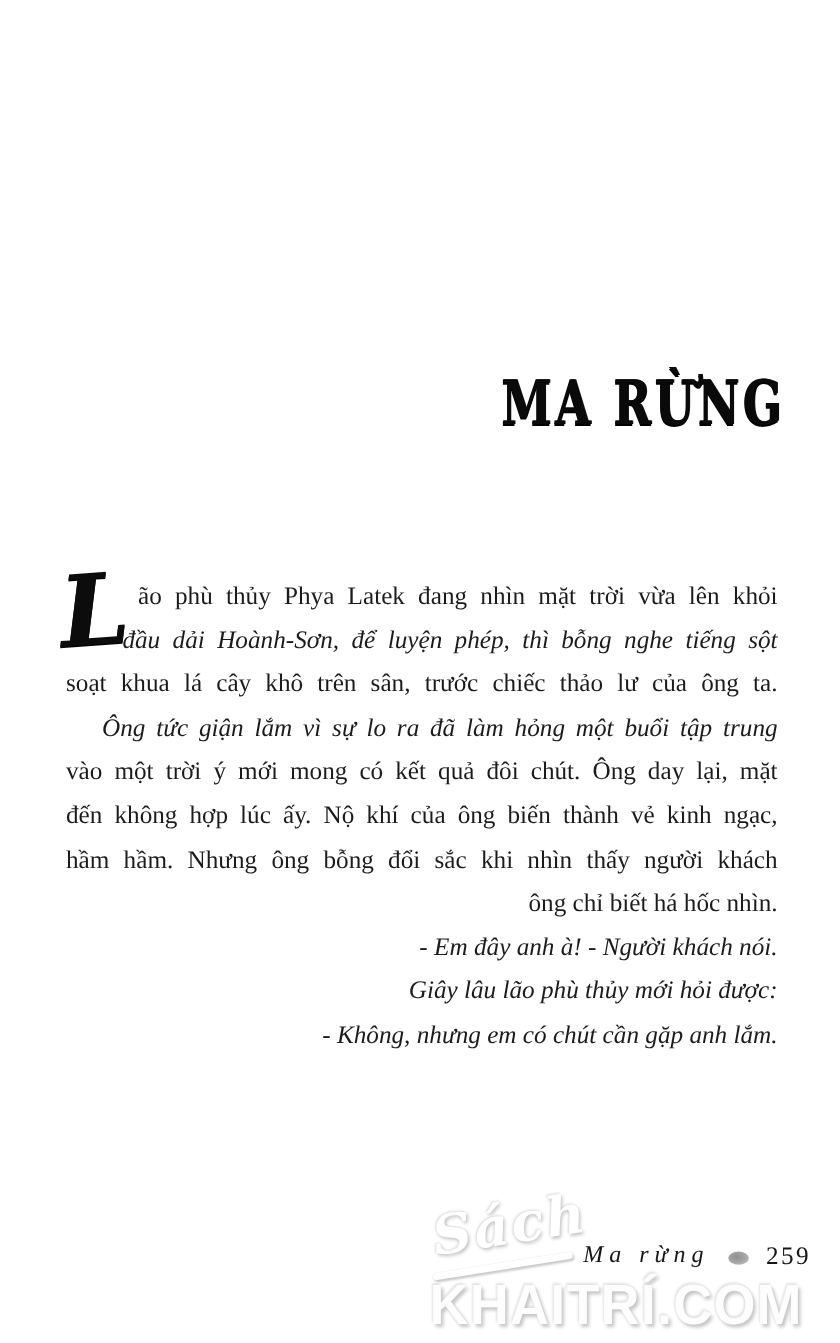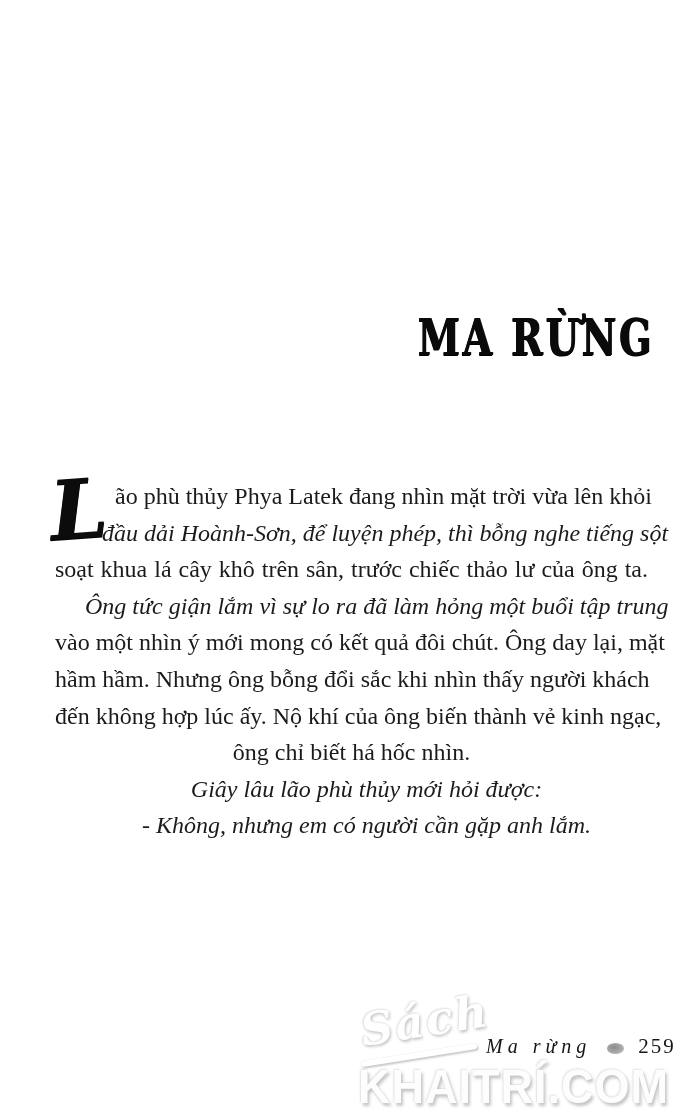--- a/index.html
+++ b/index.html
@@ -24,28 +24,28 @@
     transform:scaleY(1.28) scaleX(0.95);
     transform-origin:right top;
     text-shadow:0 1px 0 #000, 1px 0 0 #111;
   }
 
   
   .body-block{
     position:absolute;
     left:55px;top:478px;
     width:593px;
-    font-size:24px;
+    font-size:21px;
     line-height:36.6px;
     color:#1b1b1b;
   }
   .ln{
     white-space:nowrap;
     height:36.6px;
-    text-align:center;
+    text-align:right;
   }
   .ln.j{ text-align:justify; text-align-last:justify; }
   .ln.dc0{ padding-left:60px; }
   .ln.dc1{ padding-left:47px;font-style:italic; }
   .ln.ind{ padding-left:30px;font-style:italic; }
 
   
   .drop-cap{
     position:absolute;
     left:50px;top:468px;
@@ -133,26 +133,27 @@
 
   <div class="chapter-title">MA RỪNG</div>
 
   <div class="drop-cap">L</div>
 
   <div class="body-block">
     <div class="ln j dc0">ão phù thủy Phya Latek đang nhìn mặt trời vừa lên khỏi</div>
     <div class="ln j dc1">đầu dải Hoành-Sơn, để luyện phép, thì bỗng nghe tiếng sột</div>
     <div class="ln j">soạt khua lá cây khô trên sân, trước chiếc thảo lư của ông ta.</div>
     <div class="ln j ind">Ông tức giận lắm vì sự lo ra đã làm hỏng một buổi tập trung</div>
-    <div class="ln j">vào một nhìn ý mới mong có kết quả đôi chút. Ông day lại, mặt</div>
+    <div class="ln j">vào một trời ý mới mong có kết quả đôi chút. Ông day lại, mặt</div>
+    <div class="ln j">đến không hợp lúc ấy. Nộ khí của ông biến thành vẻ kinh ngạc,</div>
     <div class="ln j">hầm hầm. Nhưng ông bỗng đổi sắc khi nhìn thấy người khách</div>
-    <div class="ln j">đến không hợp lúc ấy. Nộ khí của ông biến thành vẻ kinh ngạc,</div>
     <div class="ln">ông chỉ biết há hốc nhìn.</div>
+    <div class="ln ind">- Em đây anh à! - Người khách nói.</div>
     <div class="ln ind">Giây lâu lão phù thủy mới hỏi được:</div>
-    <div class="ln ind">- Không, nhưng em có người cần gặp anh lắm.</div>
+    <div class="ln ind">- Không, nhưng em có chút cần gặp anh lắm.</div>
   </div>
 
   <div class="wm-script">Sách</div>
   <div class="wm-underline"></div>
   <div class="wm-main">KHAITRÍ.COM</div>
 
   <div class="footer-line">
     <span class="running-title">Ma rừng</span>
     <span class="ornament"></span>
     <span class="page-number">259</span>

